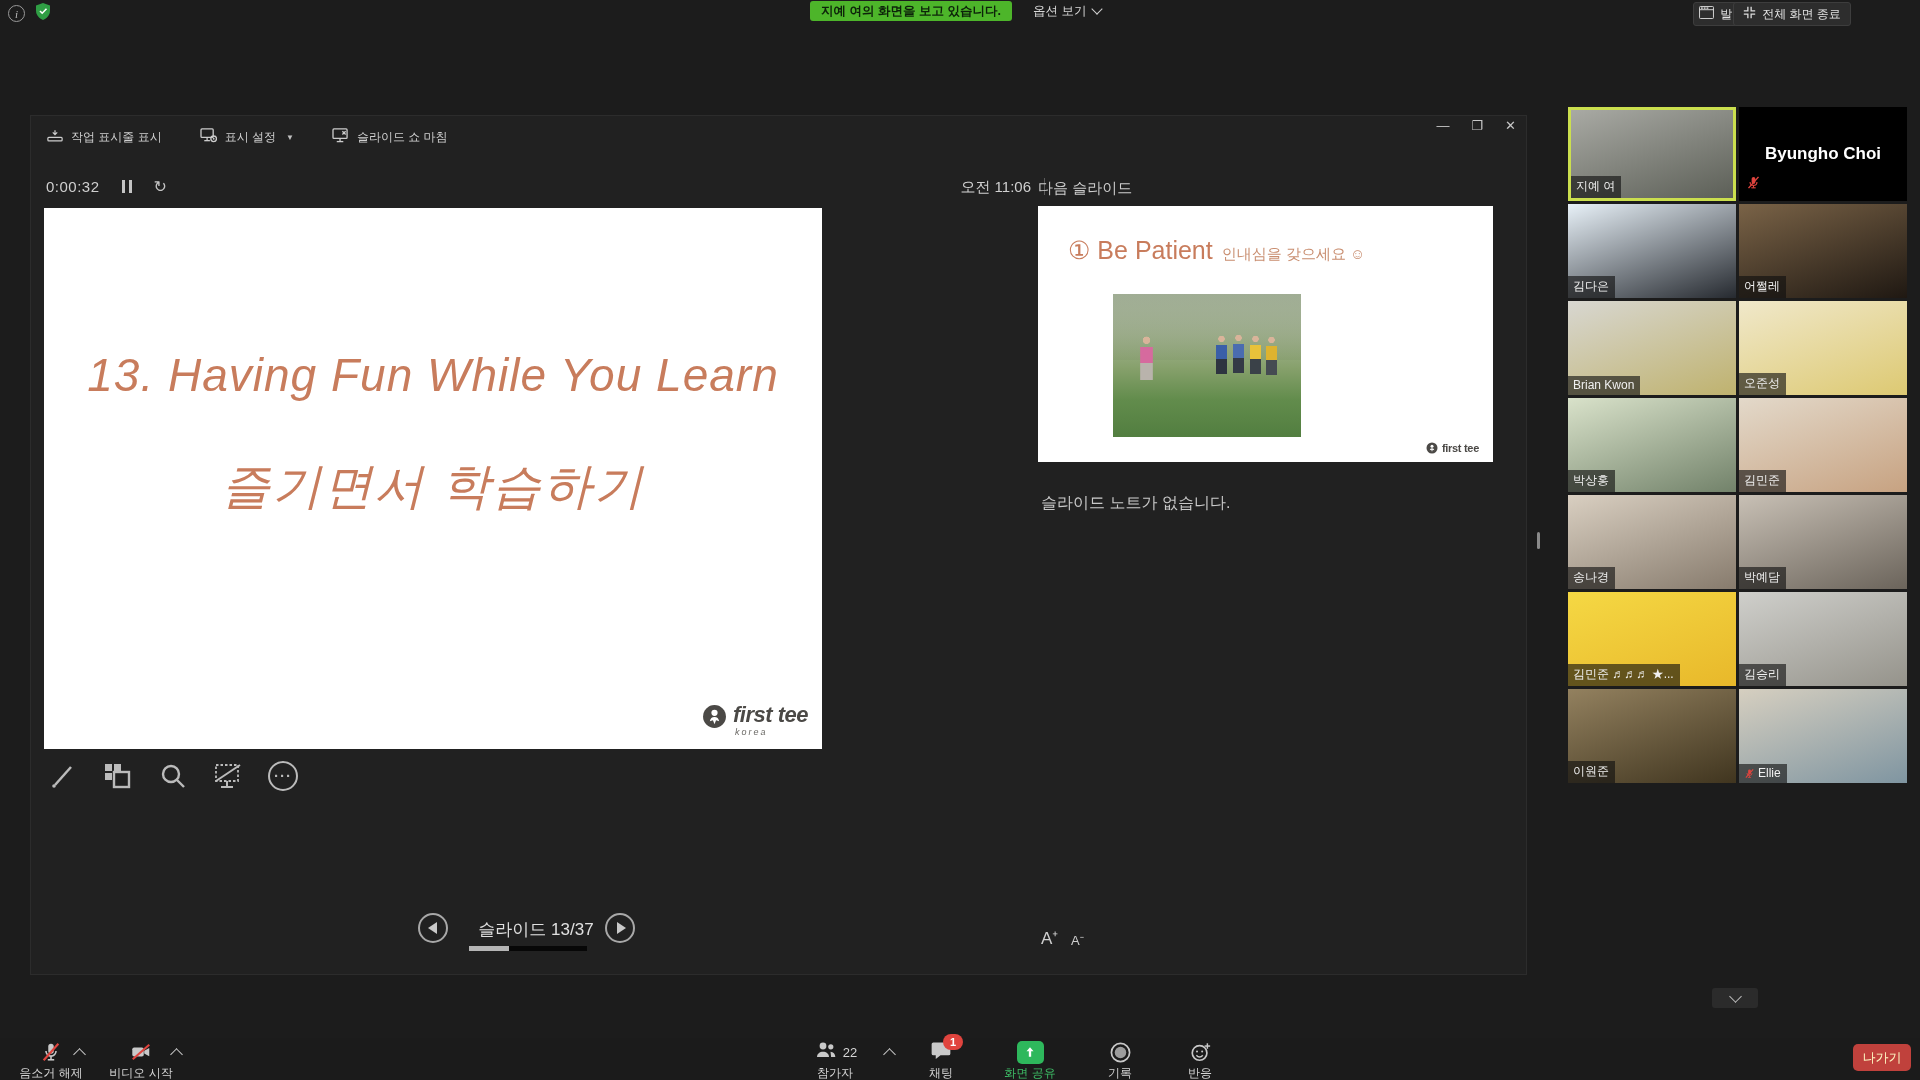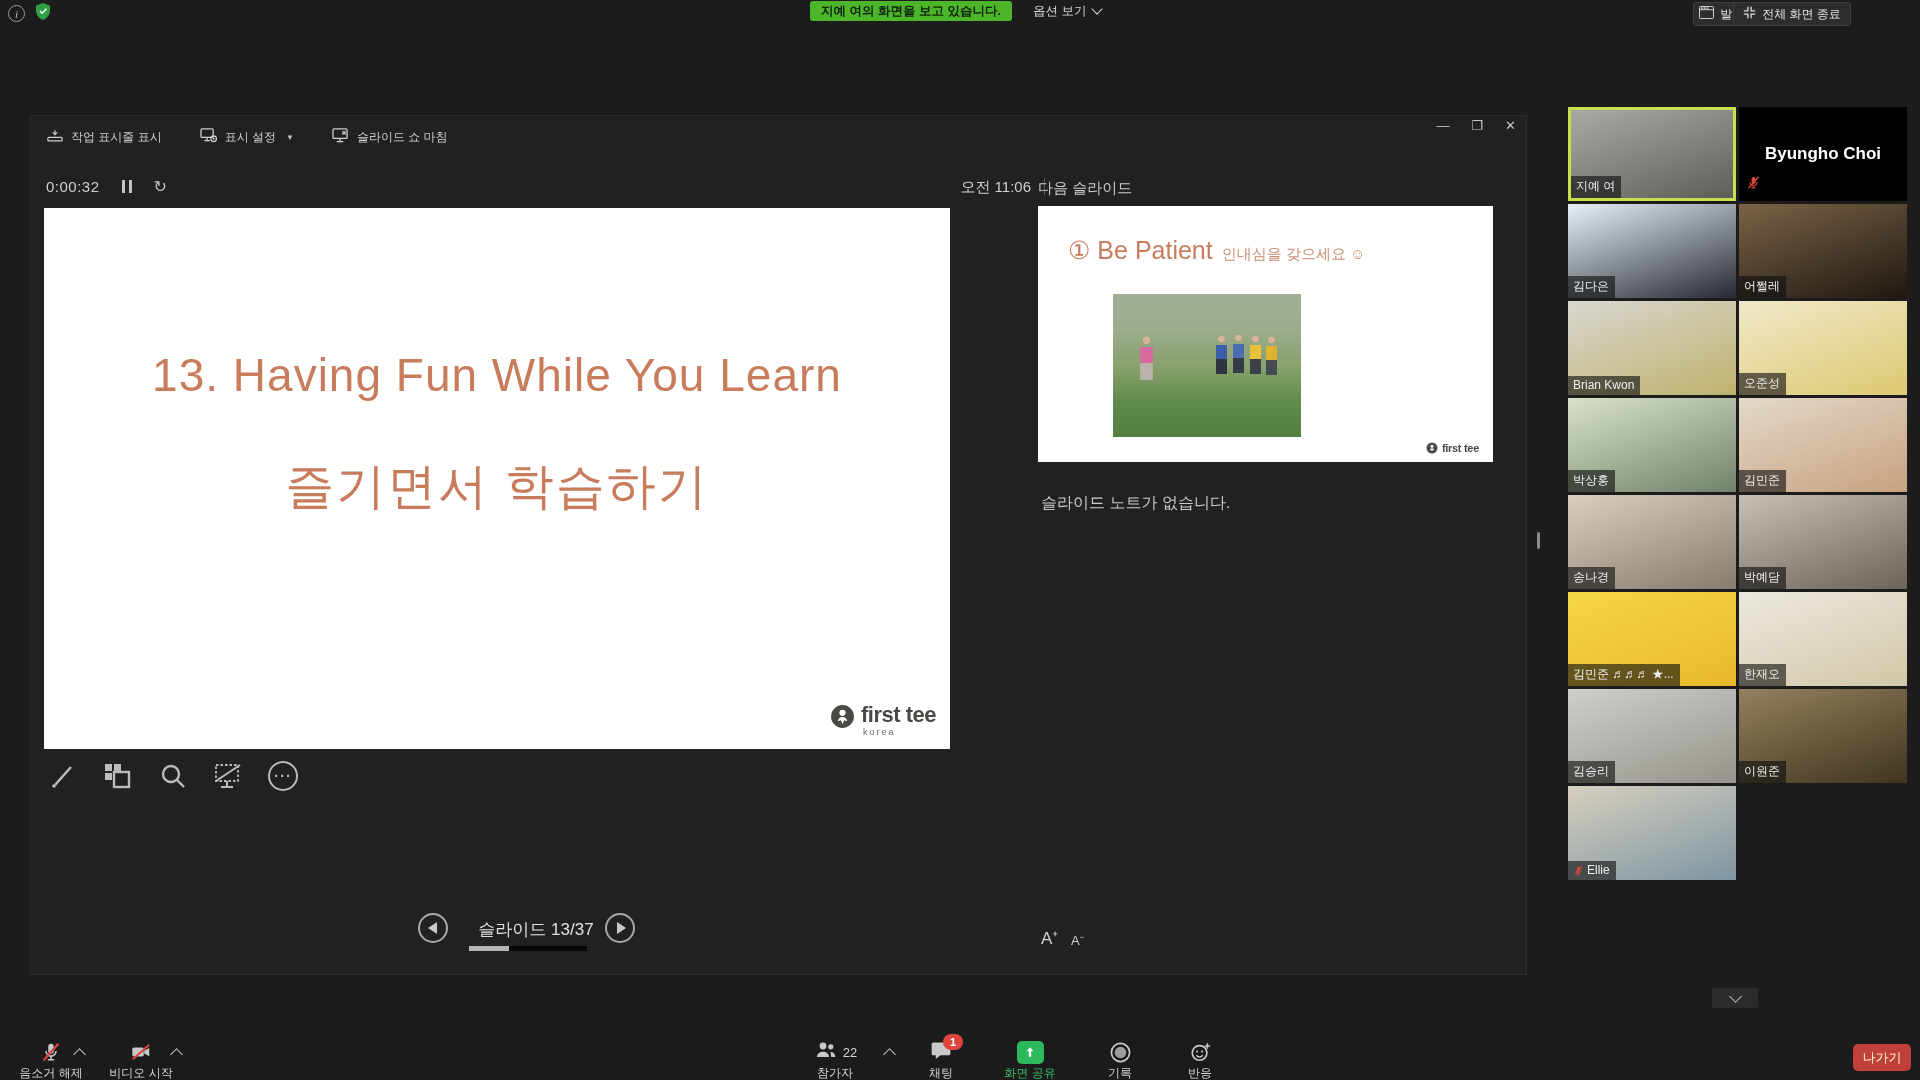--- a/index.html
+++ b/index.html
@@ -33,21 +33,21 @@
   .tb-item + .tb-item{margin-left:38px;}
   .tb-caret{font-size:8px;color:#c0c0c0;margin-left:2px;}
   .timer-row{position:absolute;left:15px;top:62px;display:flex;align-items:center;gap:22px;}
   .timer{font-size:15px;color:#cfcfcf;letter-spacing:.5px;}
   .pause{display:flex;gap:4px;}
   .pause i{display:block;width:3px;height:13px;background:#c4c4c4;}
   .restart{font-size:16px;color:#c4c4c4;line-height:13px;}
   .clock{position:absolute;left:900px;top:62px;width:100px;text-align:right;font-size:15px;color:#cfcfcf;}
   .pane-divider{position:absolute;left:1013px;top:62px;width:1px;height:17px;background:#5a5a5a;}
   
-  .slide{position:absolute;left:13px;top:92px;width:906px;height:541px;background:#fff;}
+  .slide{position:absolute;left:13px;top:92px;width:778px;height:541px;background:#fff;font-style:italic;}
   .slide-title-en{position:absolute;left:0;top:140px;width:100%;text-align:center;
                   font-size:46px;color:var(--accent);white-space:nowrap;letter-spacing:1px;}
   .slide-title-ko{position:absolute;left:0;top:246px;width:100%;text-align:center;
                   font-size:49px;color:var(--accent);white-space:nowrap;letter-spacing:2px;}
   .ft-logo{position:absolute;right:14px;bottom:12px;display:flex;align-items:flex-start;gap:6px;}
   .ft-text{font-size:22px;font-weight:bold;color:#4b4946;line-height:22px;letter-spacing:-.5px;}
   .ft-sub{font-size:9px;color:#6a6864;letter-spacing:2px;margin-top:1px;margin-left:2px;}
   
   .tools{position:absolute;left:17px;top:645px;display:flex;gap:25px;align-items:center;}
   .tool{width:30px;height:30px;display:flex;align-items:center;justify-content:center;}
@@ -375,25 +375,20 @@
       <div class="tile" style="background: linear-gradient(160deg, rgb(200, 192, 181) 0%, rgb(107, 100, 91) 100%);">
         <div class="name-label">
           <span>박예담</span>
         </div>
       </div>
       <div class="tile" style="background: linear-gradient(160deg, rgb(245, 216, 68) 0%, rgb(232, 184, 42) 100%);">
         <div class="name-label">
           <span>김민준 ♬♬♬ ★...</span>
         </div>
       </div>
-      <div class="tile" style="background: linear-gradient(160deg, rgb(236, 232, 224) 0%, rgb(210, 200, 168) 100%);">
-        <div class="name-label">
-          <span>한재오</span>
-        </div>
-      </div>
       <div class="tile" style="background: linear-gradient(160deg, rgb(207, 207, 203) 0%, rgb(149, 147, 139) 100%);">
         <div class="name-label">
           <span>김승리</span>
         </div>
       </div>
       <div class="tile" style="background: linear-gradient(160deg, rgb(147, 129, 95) 0%, rgb(64, 53, 31) 100%);">
         <div class="name-label">
           <span>이원준</span>
         </div>
       </div>

